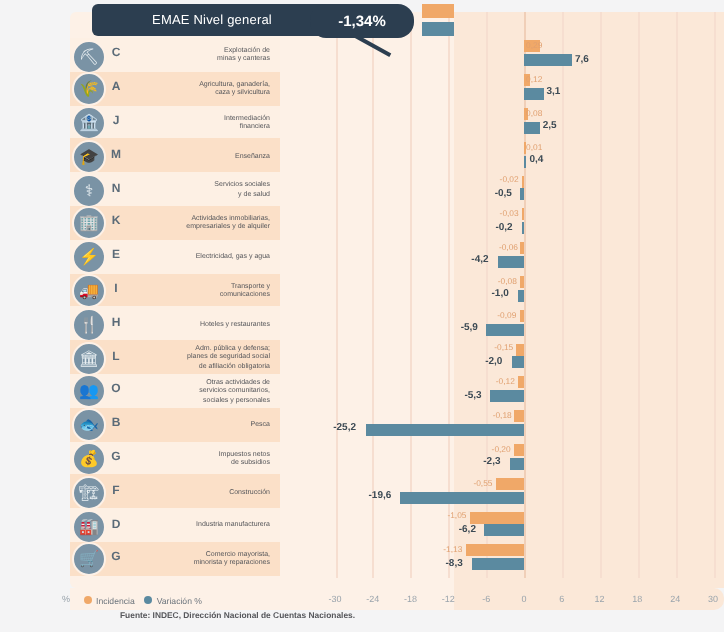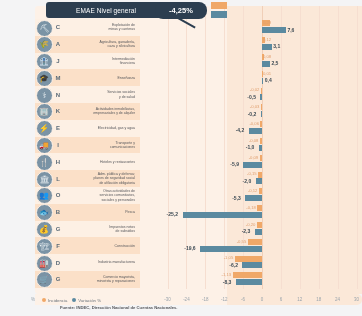--- a/index.html
+++ b/index.html
@@ -169,21 +169,21 @@
       <div class="gridline" style="left: 318.7px;"></div>
       <div class="gridline" style="left: 337.6px;"></div>
       <div class="gridline" style="left: 356.5px;"></div>
     </div>
 
   <div id="header-pill">
     <span>EMAE Nivel general</span>
   </div>
   <div id="bubble-tail"></div>
   <div id="total-bubble">
-    <span>-4,25%</span>
+    <span>-1,34%</span>
   </div>
   <div id="total-inc"></div>
   <div id="total-var"></div>
 
   <div id="rows">
       <div class="row">
         <div class="row-label-zone">
           <div class="row-icon">
             <div class="glyph">⛏</div>
           </div>

